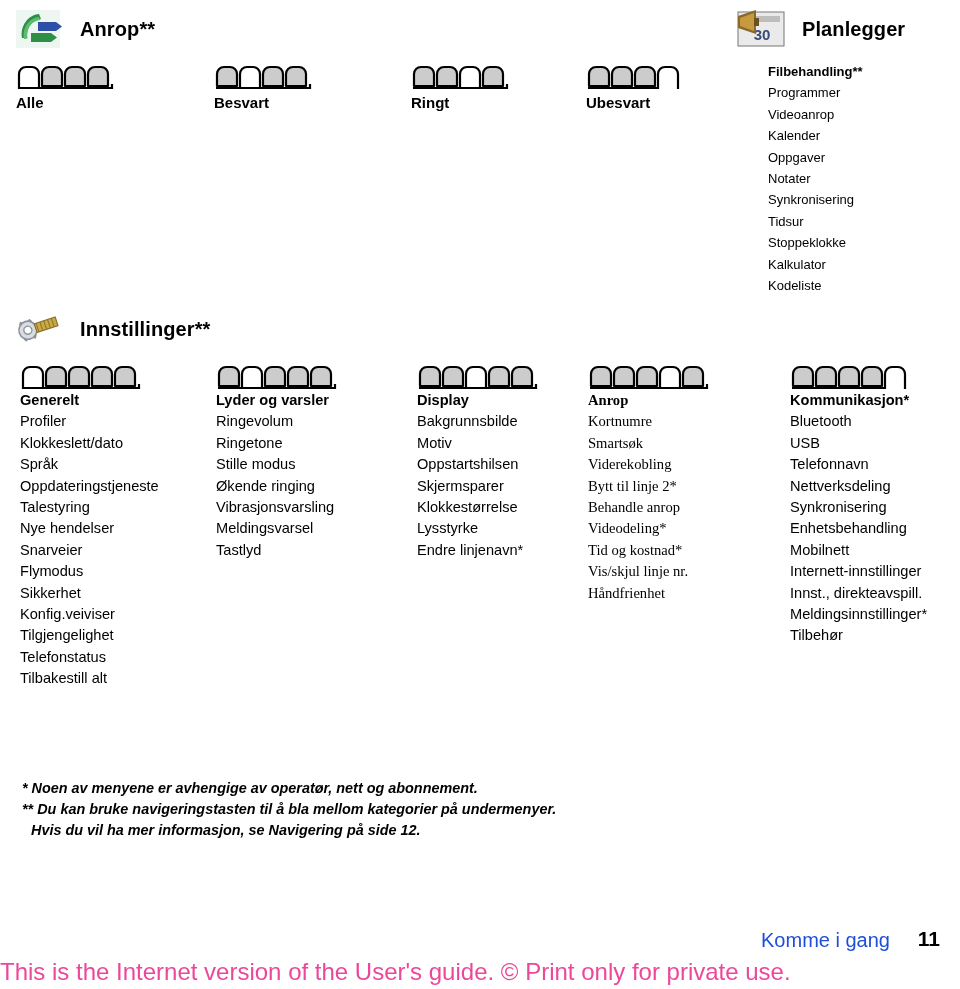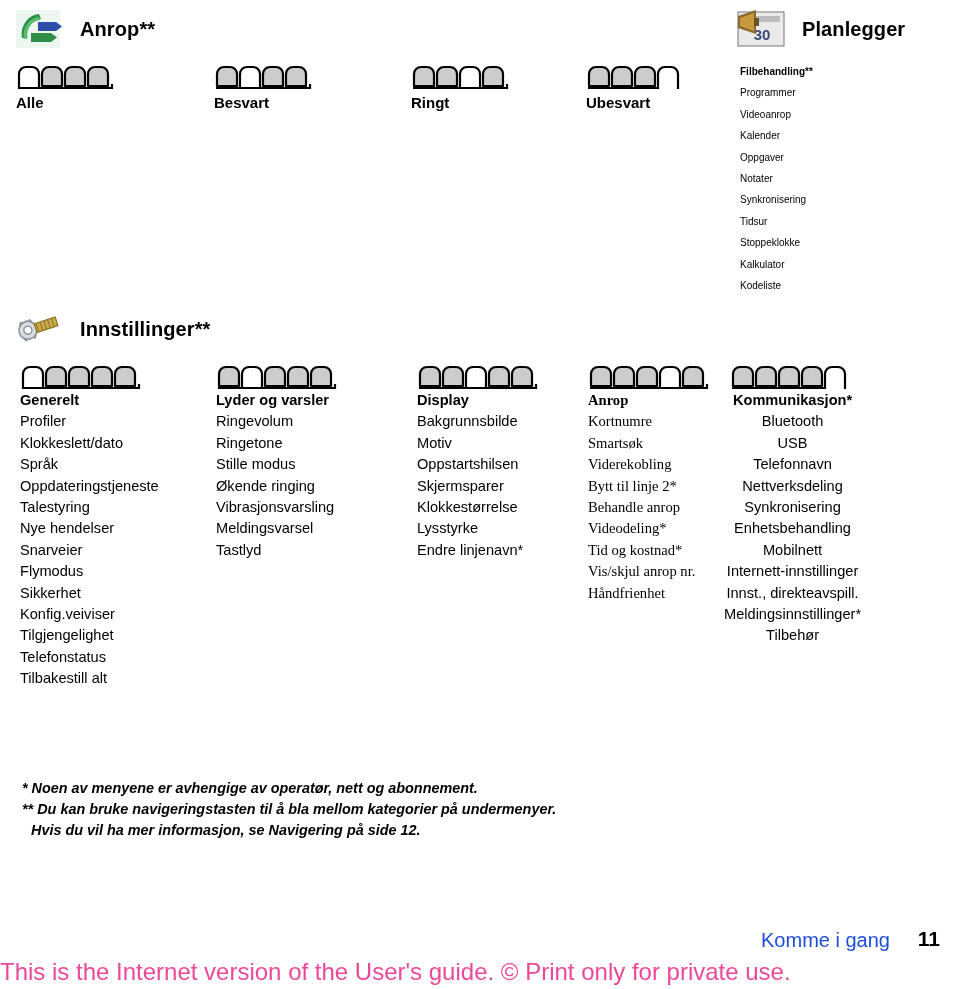--- a/index.html
+++ b/index.html
@@ -79,23 +79,24 @@
     font-weight: bold;
     margin-top: 4px;
     white-space: nowrap;
   }
 
   
   .plan-list {
     position: absolute;
   }
   .plan-item {
-    font-size: 10px;
+    font-size: 13px;
     line-height: 21.4px;
     white-space: nowrap;
+    margin-left: 28px;
   }
   .plan-item.bold { font-weight: bold; }
 
   
   .footnotes {
     position: absolute;
     left: 22px;
     top: 778px;
   }
   .footnote {
@@ -331,25 +332,25 @@
       </svg>
     </span>
     <div class="col-head">Anrop</div>
     <div class="col-item">Kortnumre</div>
     <div class="col-item">Smartsøk</div>
     <div class="col-item">Viderekobling</div>
     <div class="col-item">Bytt til linje 2*</div>
     <div class="col-item">Behandle anrop</div>
     <div class="col-item">Videodeling*</div>
     <div class="col-item">Tid og kostnad*</div>
-    <div class="col-item">Vis/skjul anrop nr.</div>
+    <div class="col-item">Vis/skjul linje nr.</div>
     <div class="col-item">Håndfrienhet</div>
   </div>
 
-  <div class="col" style="left:724px; top:364px;align-items:center;">
+  <div class="col" style="left:790px; top:364px;">
     <span class="tabs">
       <svg width="126" height="26" viewBox="0 0 126 26">
         <path d="M3 22 V10 a7 7 0 0 1 7-7 h6 a7 7 0 0 1 7 7 V22 Z" fill="#cccccc" stroke="#000" stroke-width="2.2" stroke-linejoin="round"></path>
         <path d="M26 22 V10 a7 7 0 0 1 7-7 h6 a7 7 0 0 1 7 7 V22 Z" fill="#cccccc" stroke="#000" stroke-width="2.2" stroke-linejoin="round"></path>
         <path d="M49 22 V10 a7 7 0 0 1 7-7 h6 a7 7 0 0 1 7 7 V22 Z" fill="#cccccc" stroke="#000" stroke-width="2.2" stroke-linejoin="round"></path>
         <path d="M72 22 V10 a7 7 0 0 1 7-7 h6 a7 7 0 0 1 7 7 V22 Z" fill="#cccccc" stroke="#000" stroke-width="2.2" stroke-linejoin="round"></path>
         <path d="M95 25 V10 a7 7 0 0 1 7-7 h6 a7 7 0 0 1 7 7 V25" fill="#ffffff" stroke="#000" stroke-width="2.2" stroke-linejoin="round"></path>
         <path d="M2 24 H96" fill="none" stroke="#000" stroke-width="2.2"></path>
       </svg>
     </span>

